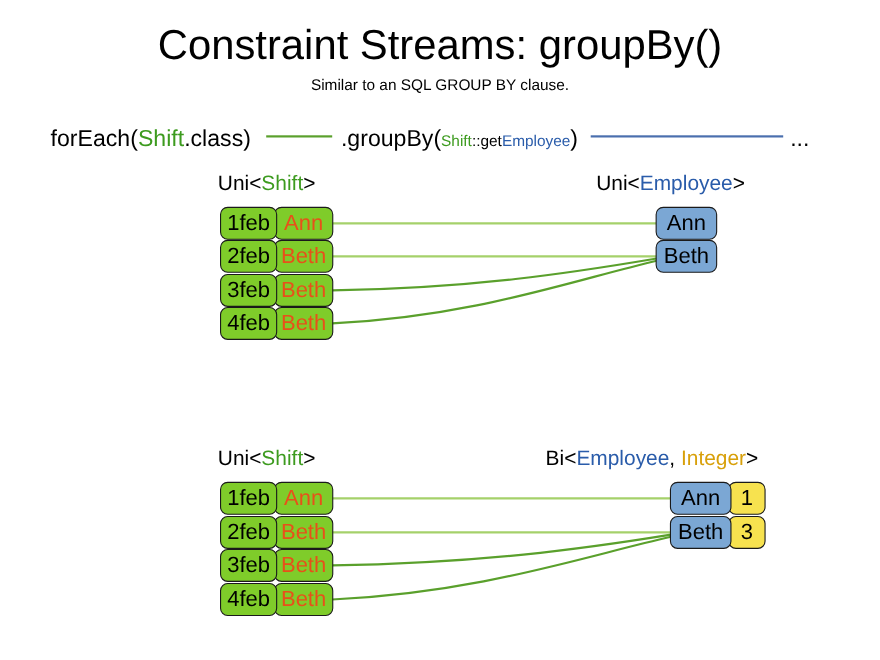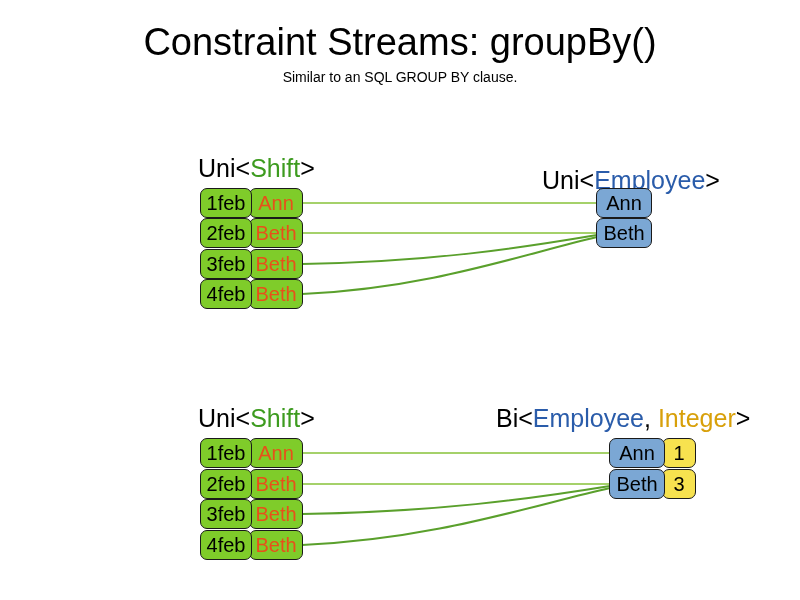--- a/index.html
+++ b/index.html
@@ -74,21 +74,21 @@
     border-top: 2px solid #000;
     position: relative;
     top: -3px;
   }
   .conn-green  { border-top-color: #5aa02c; }
   .conn-blue   { border-top-color: #4a6fae; }
   .conn-purple { border-top-color: #7b5e8c; }
   
   .type-label {
     position: absolute;
-    font-size: 25px;
+    font-size: 19px;
     line-height: 26px;
     white-space: nowrap;
   }
   
   .node {
     position: absolute;
     box-sizing: border-box;
     display: flex;
     align-items: center;
     height: 30px;
@@ -145,26 +145,31 @@
     <path d="M 302 233 L 597 233" stroke="#A5D16A" stroke-width="2" fill="none"></path>
     <path d="M 302 264 C 430 262 520 248 597 235" stroke="#5AA02C" stroke-width="2" fill="none"></path>
     <path d="M 302 294 C 430 288 520 255 597 237" stroke="#5AA02C" stroke-width="2" fill="none"></path>
 
     <path d="M 302 453 L 610 453" stroke="#A5D16A" stroke-width="2" fill="none"></path>
     <path d="M 302 484 L 610 484" stroke="#A5D16A" stroke-width="2" fill="none"></path>
     <path d="M 302 514 C 435 512 530 499 610 486" stroke="#5AA02C" stroke-width="2" fill="none"></path>
     <path d="M 302 545 C 435 539 530 506 610 488" stroke="#5AA02C" stroke-width="2" fill="none"></path>
   </svg>
 
+  <div class="code-line" style="top:114px;">
+    <span class="tok-black">forEach(</span><span class="tok-green">Shift</span><span class="tok-black">.class)</span>
+    <span class="conn conn-green" style="width:60px;margin:0 8px;"></span><span class="tok-black">.groupBy(</span><span class="small tok-green">Shift</span><span class="small tok-black">::get</span><span class="small tok-blue">Employee</span><span class="tok-black">)</span>
+    <span class="conn conn-blue" style="width:175px;margin:0 6px;"></span><span class="dots tok-black">...</span>
+  </div>
 
   <div class="type-label" style="left:198px; top:155px;">
     <span class="tok-black">Uni&lt;</span><span class="tok-green">Shift</span><span class="tok-black">&gt;</span>
   </div>
 
-  <div class="type-label" style="left:542px; top:167px;">
+  <div class="type-label" style="left:542px; top:155px;">
     <span class="tok-black">Uni&lt;</span><span class="tok-blue">Employee</span><span class="tok-black">&gt;</span>
   </div>
 
   <div class="node" style="left:200px; top:188px;">
     <div class="cell cell-date">1feb</div>
     <div class="cell cell-name-green">Ann</div>
   </div>
   <div class="node" style="left:200px; top:218px;">
     <div class="cell cell-date">2feb</div>
     <div class="cell cell-name-green">Beth</div>

